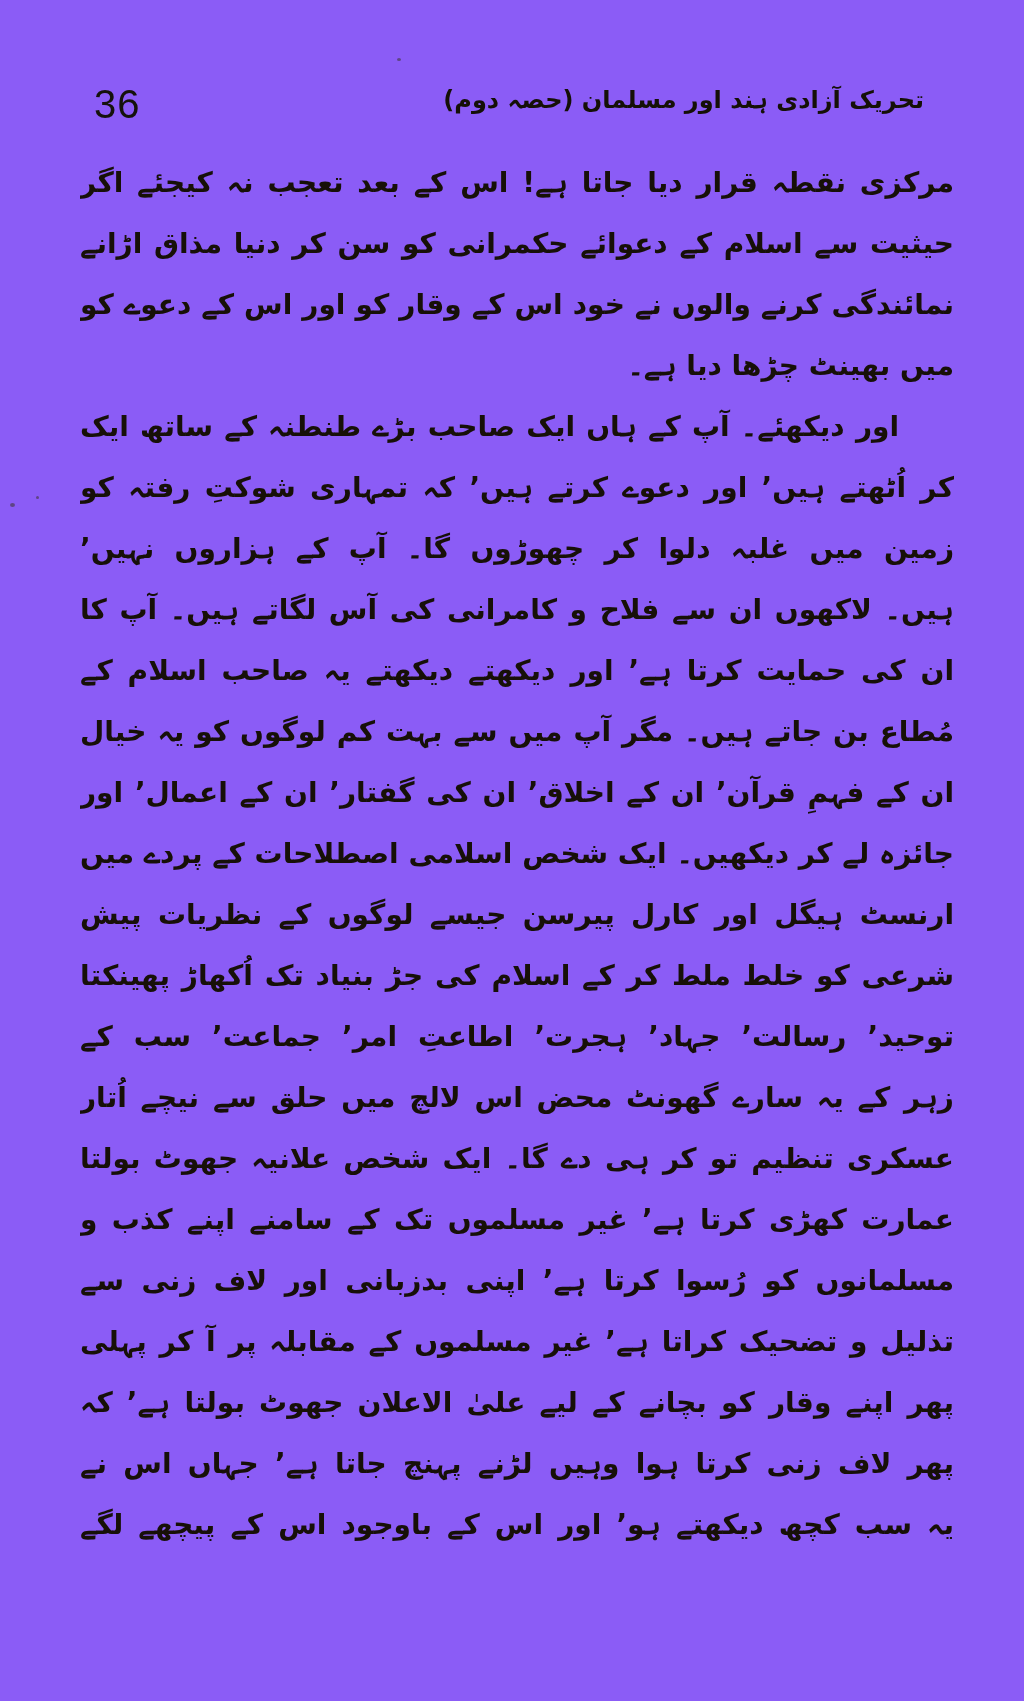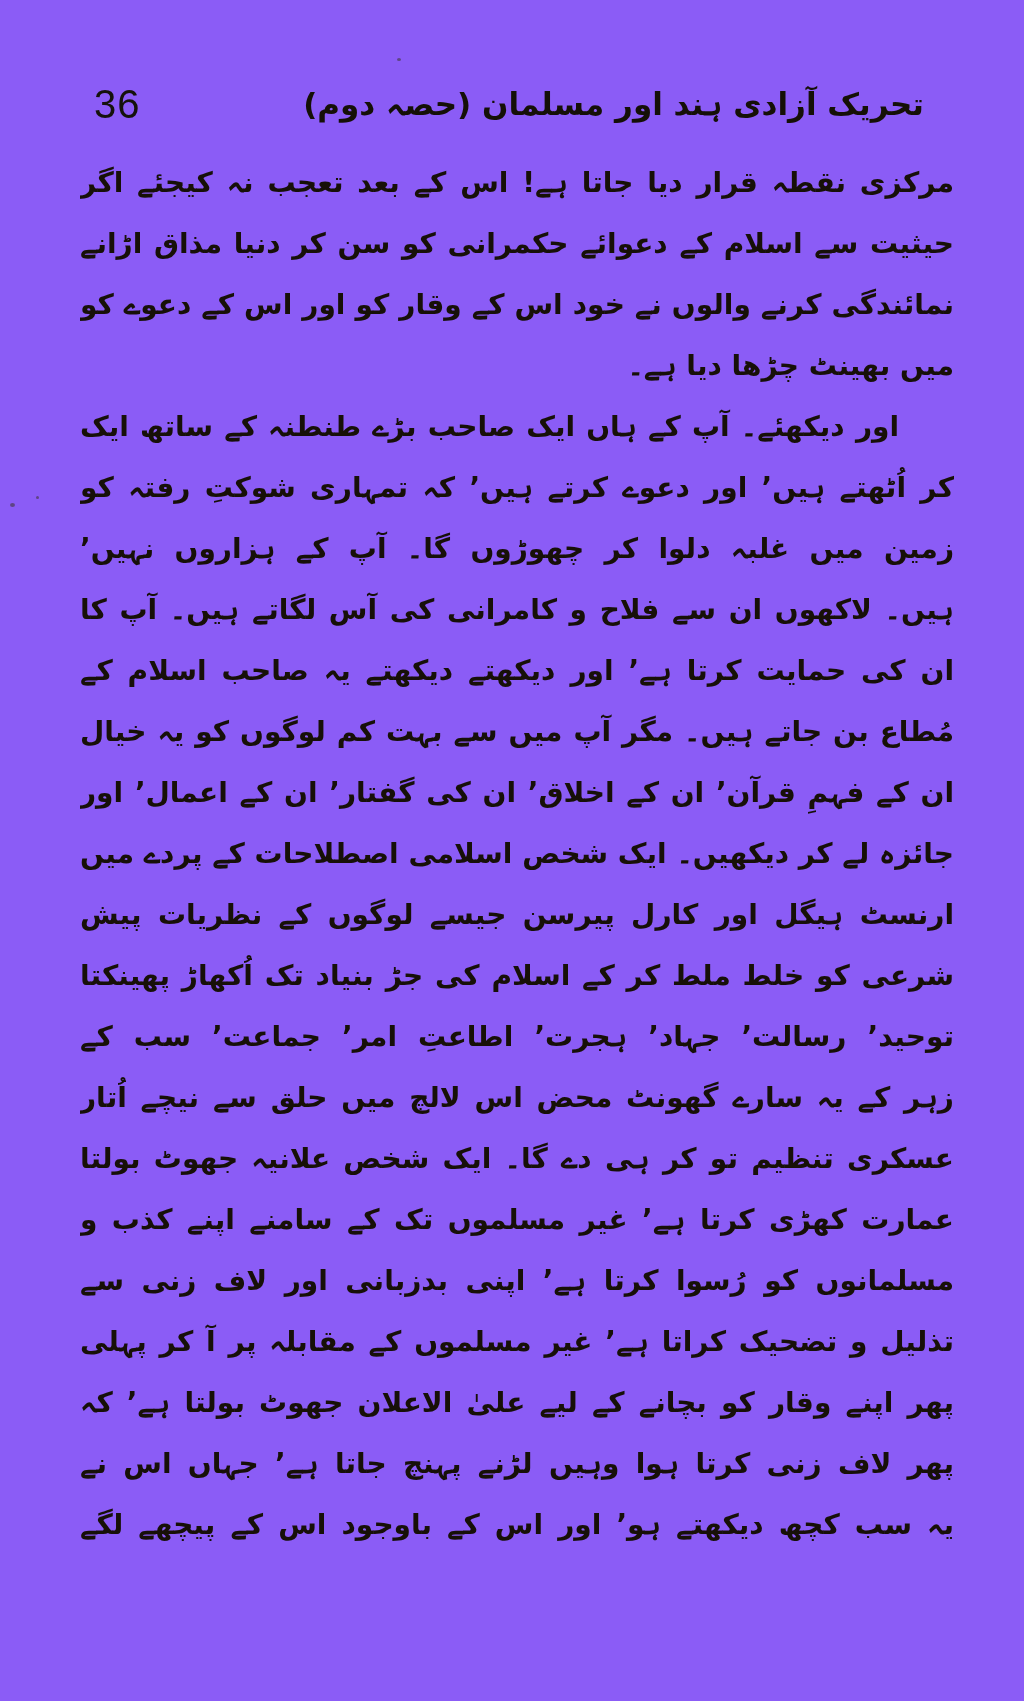--- a/index.html
+++ b/index.html
@@ -28,21 +28,21 @@
     letter-spacing: 1px;
   }
   
   .header-title {
     position: absolute;
     right: 100px;
     top: 86px;
     direction: rtl;
     unicode-bidi: embed;
     font-family: "DejaVu Sans", sans-serif;
-    font-size: 31px;
+    font-size: 24px;
     font-weight: bold;
     color: #151007;
     white-space: nowrap;
     text-align: center;
   }
   
   .body-text {
     position: absolute;
     left: 80px;
     right: 70px;

